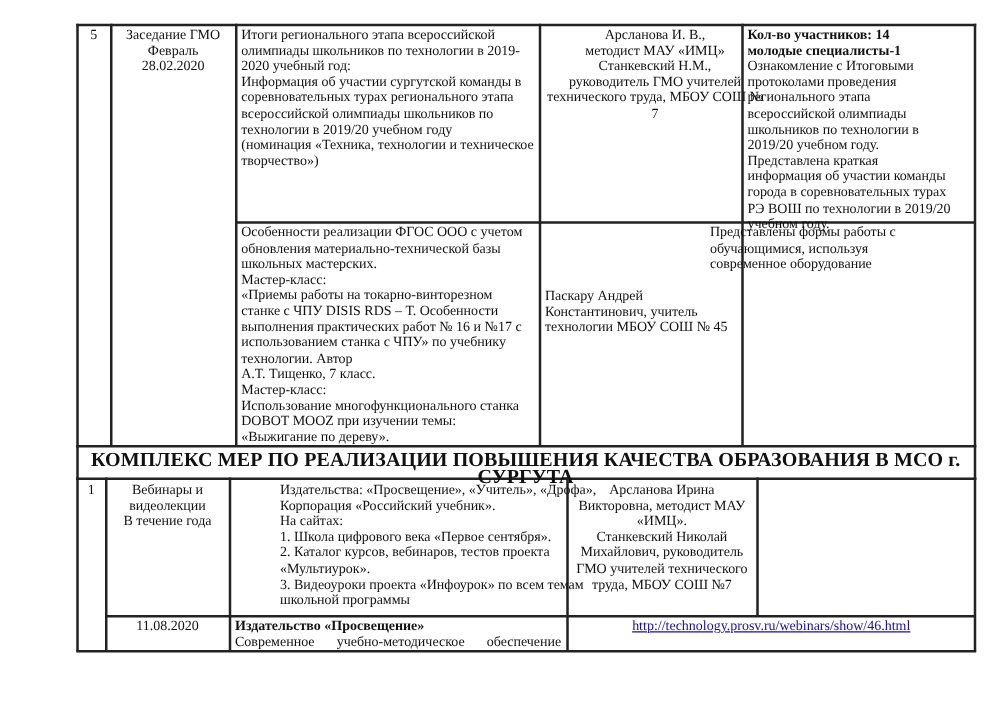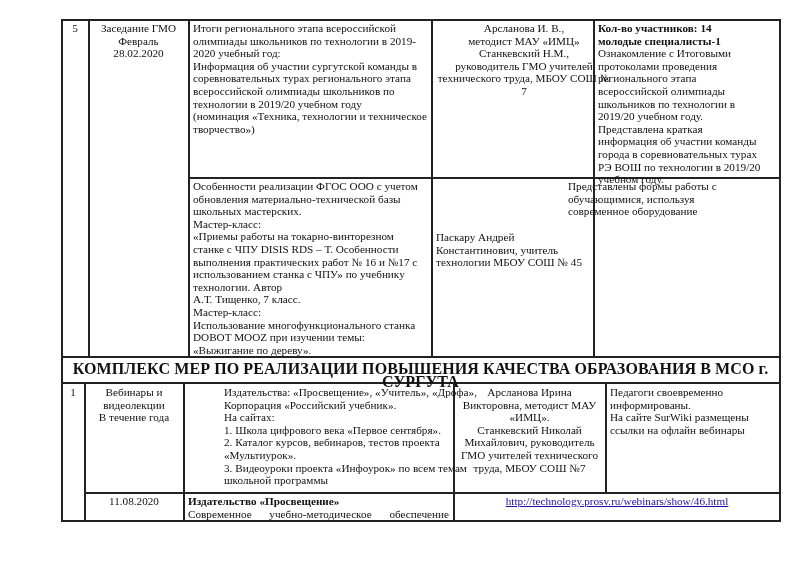--- a/index.html
+++ b/index.html
@@ -115,22 +115,20 @@
   <div class="cell center pre" style="left:85px; top:385px; width:98px;">Вебинары и
 видеолекции
 В течение года</div>
   <div class="cell pre" style="left:184px; top:385px; width:269px;margin-left:36px;">Издательства: «Просвещение», «Учитель», «Дрофа», Корпорация «Российский учебник».
 На сайтах:
 1. Школа цифрового века  «Первое сентября».
 2. Каталог курсов, вебинаров, тестов проекта «Мультиурок».
 3. Видеоуроки проекта «Инфоурок» по всем темам школьной программы</div>
   <div class="cell center pre" style="left:454px; top:385px; width:151px;">Арсланова Ирина Викторовна, методист МАУ «ИМЦ».
 Станкевский Николай Михайлович, руководитель ГМО учителей технического труда, МБОУ СОШ №7</div>
-  <div class="cell pre" style="left:606px; top:385px; width:174px;">Педагоги своевременно информированы.
-На сайте SurWiki размещены ссылки на офлайн вебинары</div>
 
   <div class="cell center" style="left:85px; top:494px; width:98px;">11.08.2020</div>
   <div class="cell" style="left:184px; top:494px; width:269px;">
     <div class="bold">Издательство «Просвещение»</div>
     <div class="justify">Современное учебно-методическое обеспечение</div>
   </div>
   <div class="cell center" style="left:454px; top:494px; width:326px;">
     <span class="link">http://technology.prosv.ru/webinars/show/46.html</span>
   </div>
 

